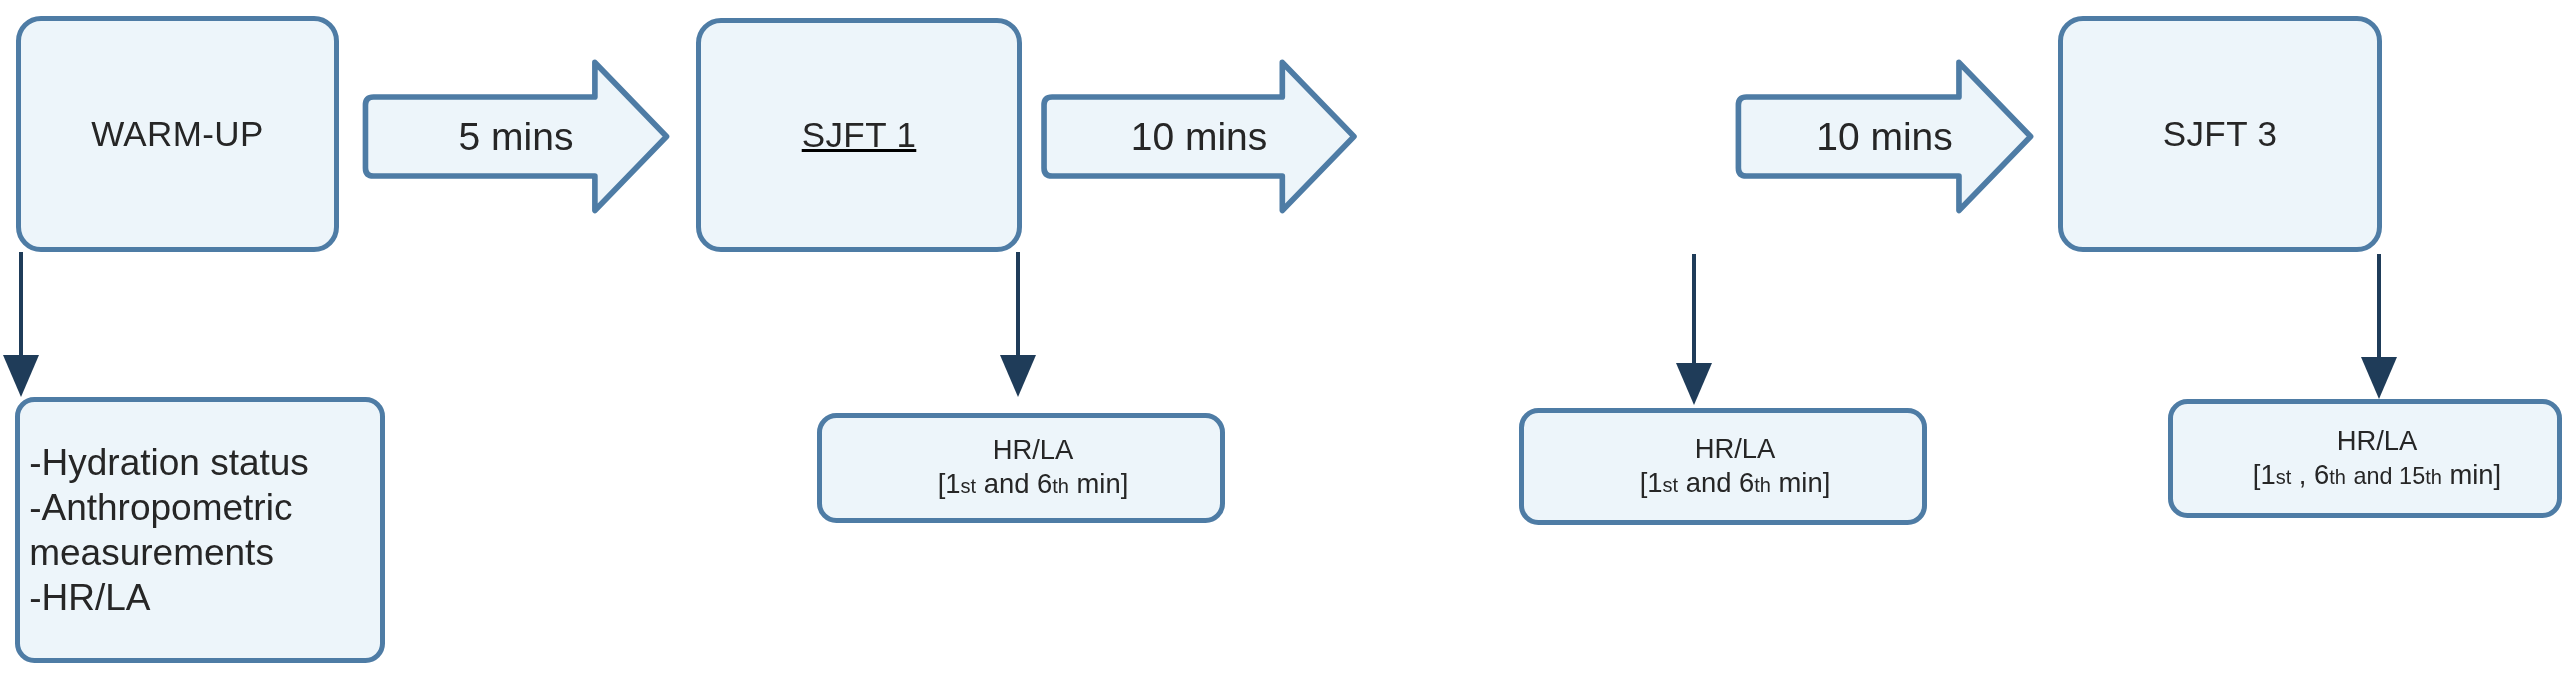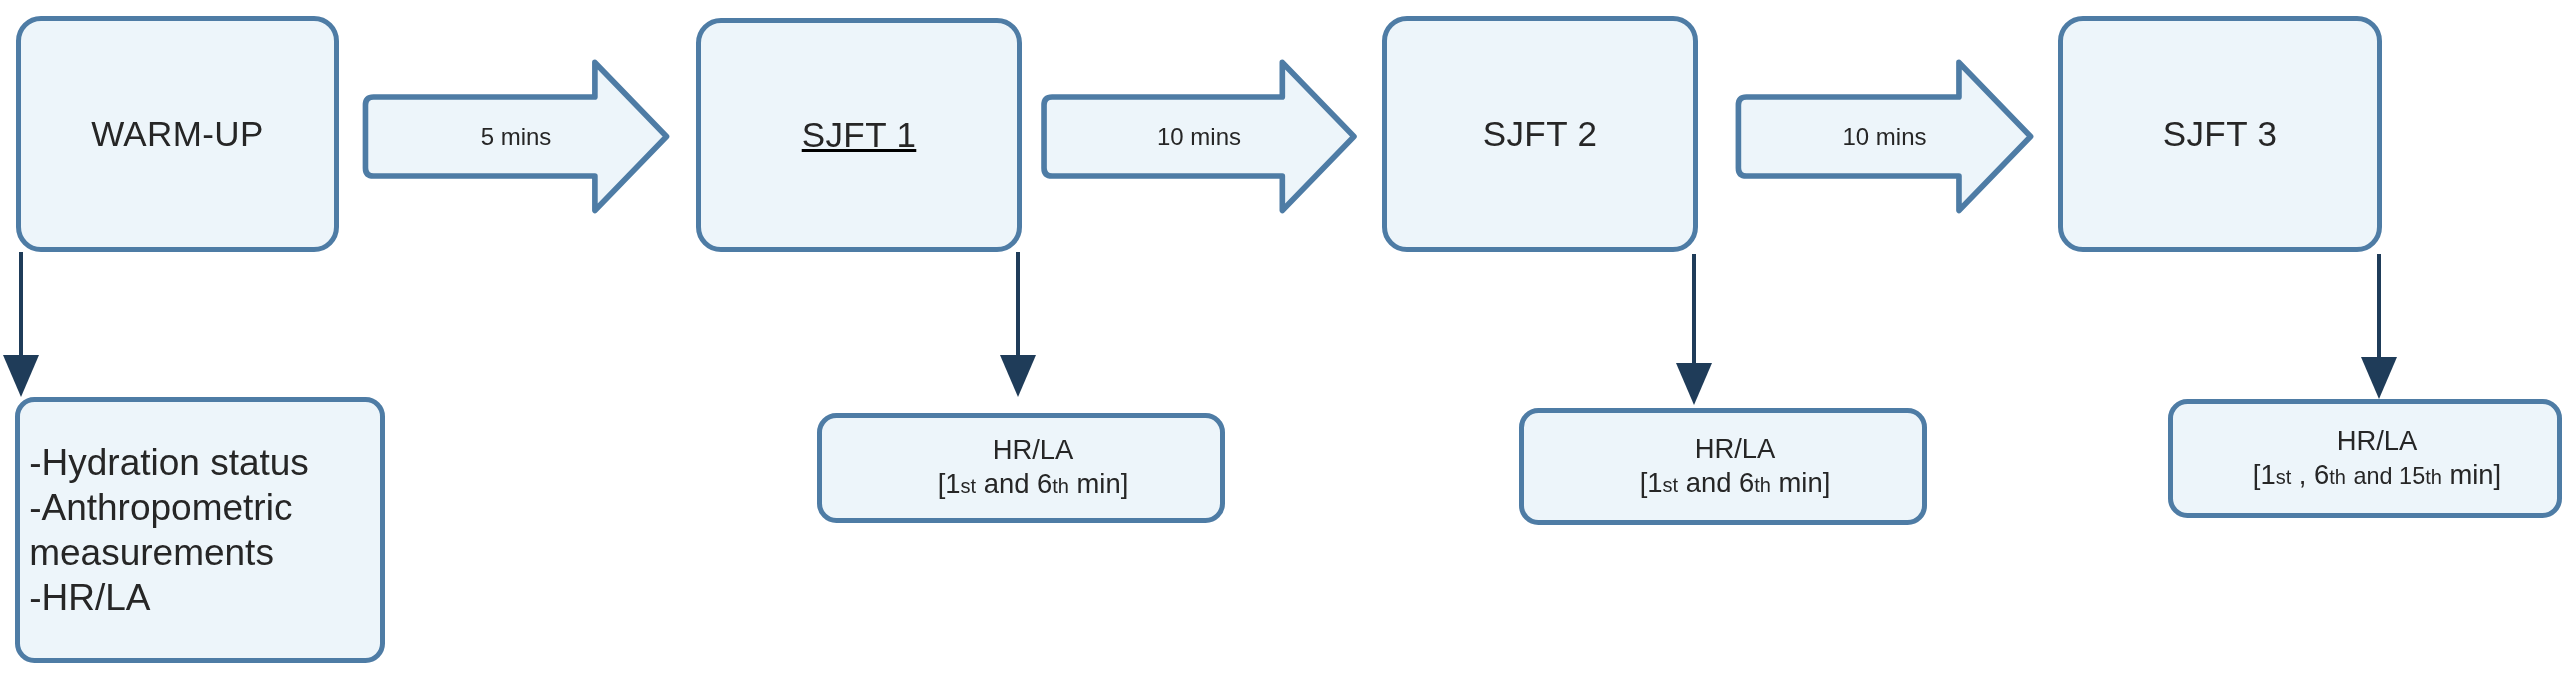--- a/index.html
+++ b/index.html
@@ -15,21 +15,21 @@
     display:flex; align-items:center; justify-content:center;
   }
   .node .lbl { font-size:35px; color:var(--text,#262626); letter-spacing:0.4px; }
 
   
   .blockarrow { position:absolute; }
   .blockarrow svg { display:block; }
   .blockarrow path { fill:var(--box-fill,#edf5fa); stroke:var(--box-border,#4e7ca5); stroke-width:7; stroke-linejoin:round; }
   .arrowlabel {
     position:absolute; display:flex; align-items:center; justify-content:center;
-    font-size:24px; color:var(--text,#262626);
+    font-size:39px; color:var(--text,#262626);
   }
 
   
   .vline { position:absolute; width:4px; background:var(--connector,#1f3c59); }
   .vhead {
     position:absolute; width:0; height:0;
     border-left:18.6px solid transparent; border-right:18.6px solid transparent;
     border-top:42px solid var(--connector,#1f3c59);
   }
 
@@ -59,23 +59,20 @@
 <div class="canvas">
 
   <div class="node" style="left:16px; top:16px; width:323px; height:236px;">
     <span class="lbl">WARM-UP</span>
   </div>
 
   <div class="node" style="left:696px; top:18px; width:326px; height:234px;text-decoration:underline;">
     <span class="lbl">SJFT 1</span>
   </div>
 
-  <div class="node" style="left:1382px; top:16px; width:316px; height:236px;">
-    <span class="lbl">SJFT 2</span>
-  </div>
 
   <div class="node" style="left:2058px; top:16px; width:324px; height:236px;">
     <span class="lbl">SJFT 3</span>
   </div>
 
   <div class="blockarrow" style="left:360px; top:56px;">
     <svg width="312" height="161" viewBox="0 0 386 200">
       <path d="M 16 51 H 291 V 8 L 380 100 L 291 192 V 149 H 16 Q 6 149 6 139 V 61 Q 6 51 16 51 Z"></path>
     </svg>
   </div>

